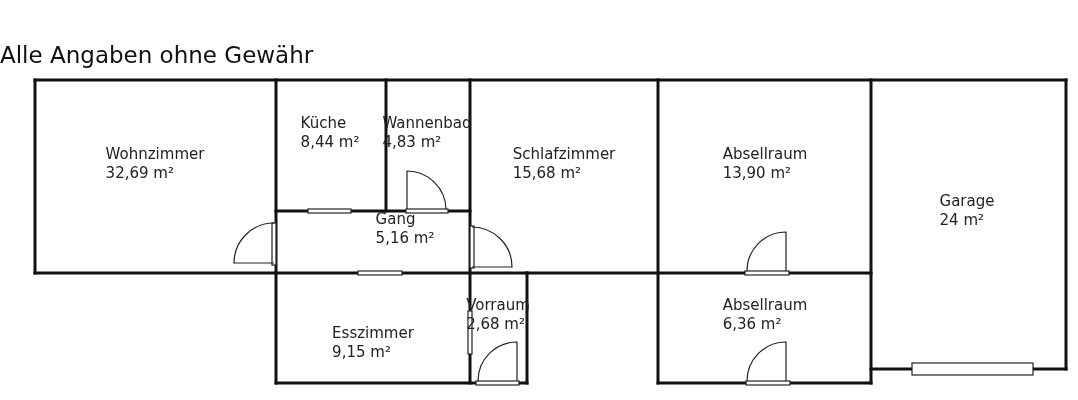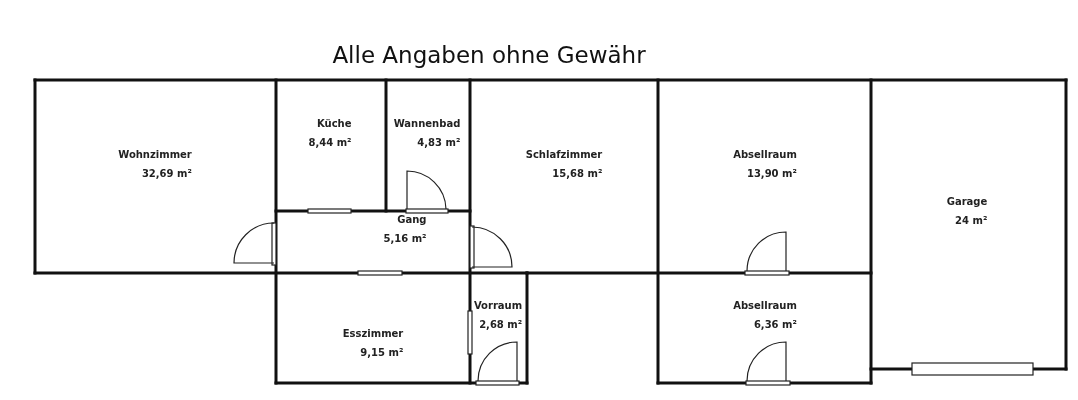--- a/index.html
+++ b/index.html
@@ -1,19 +1,19 @@
 <!DOCTYPE html>
 <html><head>
 <meta charset="utf-8">
 <style>
   html, body { margin: 0; padding: 0; background: #ffffff; }
   body { width: 1078px; height: 400px; position: relative; overflow: hidden; font-family: "DejaVu Sans", sans-serif; }
   #plan { position: absolute; left: 0; top: 0; width: 1078px; height: 400px; }
-  .title { position: absolute; left: 0; width: 978px; top: 42px; text-align: center; font-size: 23px; color: #111; font-family: "DejaVu Sans", sans-serif; }
-  .lbl { position: absolute; transform: translateX(-50%); text-align: right; font-size: 10px; line-height: 19px; color: #222; white-space: nowrap; font-weight: bold; }
+  .title { position: absolute; left: 0; width: 978px; top: 42px; text-align: left; font-size: 23px; color: #111; font-family: "DejaVu Sans", sans-serif; }
+  .lbl { position: absolute; transform: translateX(-50%); text-align: left; font-size: 15px; line-height: 19px; color: #222; white-space: nowrap; }
   .wall { stroke: #111; stroke-width: 3; fill: none; stroke-linecap: square; }
   .door-leaf { stroke: #222; stroke-width: 1.2; fill: #fff; }
   .arc { stroke: #222; stroke-width: 1.2; fill: none; }
   .win { stroke: #222; stroke-width: 1.2; fill: #fff; }
 </style>
 </head>
 <body>
 
 <div class="title">Alle Angaben ohne Gewähr</div>
 

